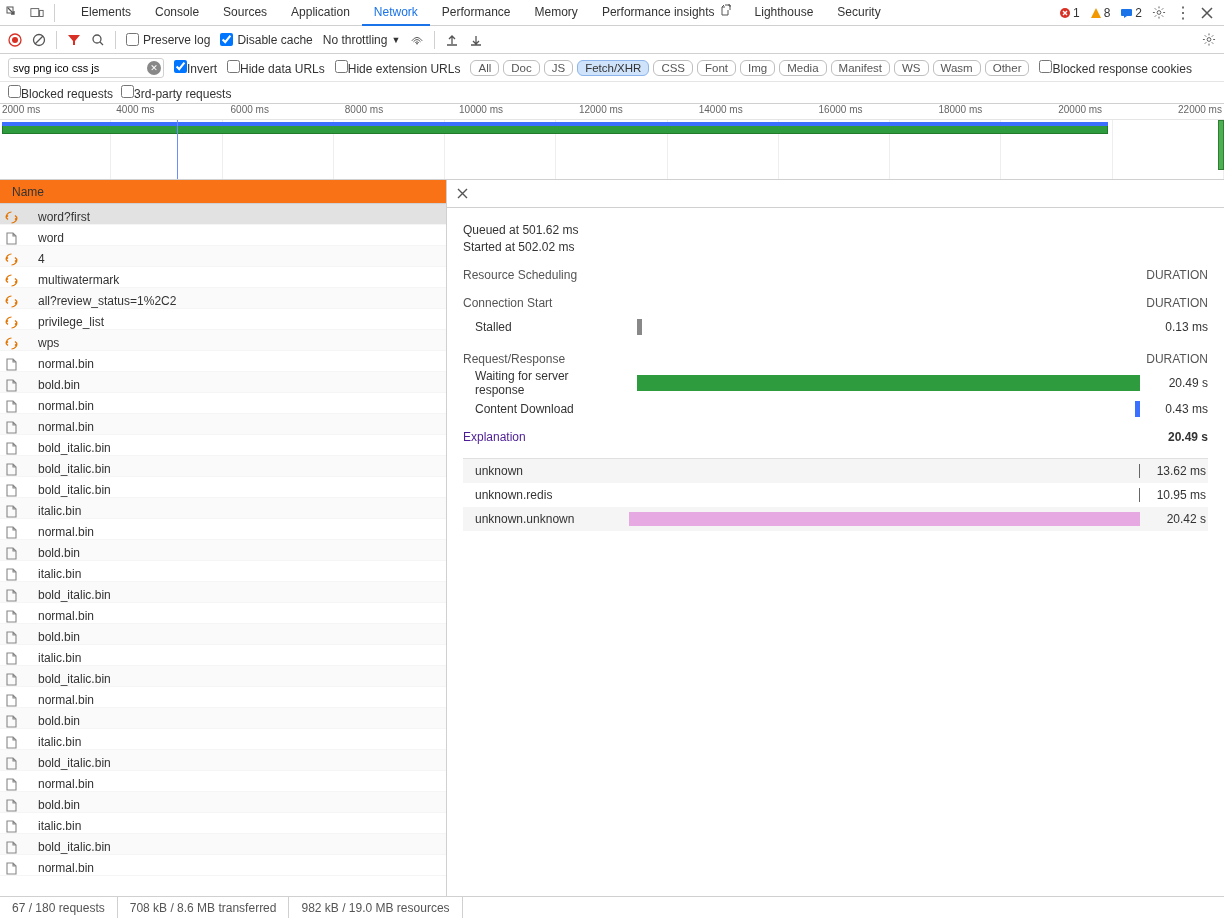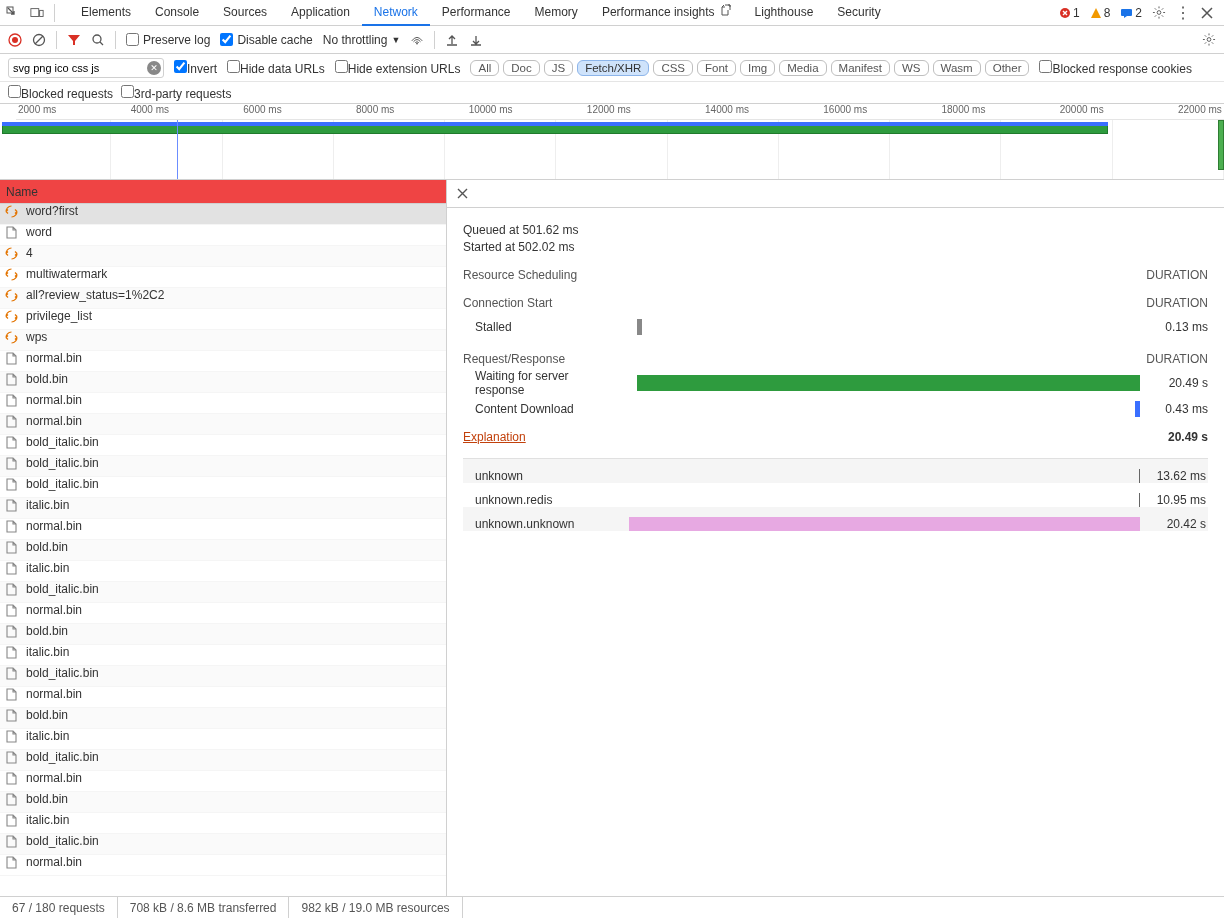--- a/index.html
+++ b/index.html
@@ -16,53 +16,53 @@
 .divider { width: 1px; height: 18px; background: #d0d0d0; }
 .toolbar label { display: flex; align-items: center; gap: 4px; font-size: 12px; }
 .filter-row { display: flex; align-items: center; height: 28px; border-bottom: 1px solid #e5e5e5; padding: 0 8px; gap: 10px; flex-wrap: nowrap; }
 .filter-input { width: 156px; height: 20px; border: 1px solid #d0d0d0; border-radius: 3px; padding: 0 18px 0 4px; font-size: 11px; position: relative; }
 .filter-wrap { position: relative; }
 .filter-clear { position: absolute; right: 3px; top: 3px; width: 14px; height: 14px; border-radius: 50%; background: #888; color: #fff; font-size: 9px; display: flex; align-items: center; justify-content: center; cursor: pointer; }
 .chip-group { display: flex; gap: 4px; }
 .chip { border: 1px solid #bfbfbf; border-radius: 6px; padding: 1px 7px; font-size: 11.5px; color: #555; cursor: pointer; background:#fff; }
 .chip.active { background: #cfe3fb; border-color: #8db5ea; color: #333; }
 .filter-row2 { display: flex; align-items: center; height: 22px; border-bottom: 1px solid #d0d0d0; padding: 0 8px; gap: 8px; }
-.timeline-ruler { display: flex; height: 16px; border-bottom: 1px solid #e5e5e5; font-size: 10px; color: #666; justify-content: space-between; padding: 0 2px; margin-left: 16px; }
+.timeline-ruler { display: flex; height: 16px; border-bottom: 1px solid #e5e5e5; font-size: 10px; color: #666; justify-content: space-between; padding: 0 2px; }
 .timeline-body { height: 60px; border-bottom: 1px solid #d0d0d0; position: relative; background: #fff; }
 .timeline-bar { position: absolute; top: 2px; left: 2px; right: 116px; height: 12px; background: #2e9b3e; border: 1px solid #1f7a2c; }
 .timeline-bar2 { position: absolute; top: 2px; left: 2px; right: 116px; height: 4px; background: #3a6fff; }
 .vert-line { position: absolute; top: 0; bottom: 0; width: 1px; background: #6b8dff; }
 .time-grid { position: absolute; top: 0; bottom: 0; left: 0; right: 0; display: flex; }
 .time-grid div { flex: 1; border-right: 1px solid #eee; }
 .main { display: flex; flex: 1; min-height: 0; }
 .left-panel { width: 447px; display: flex; flex-direction: column; border-right: 1px solid #d0d0d0; }
-.col-header { height: 24px; border-bottom: 1px solid #d0d0d0; display: flex; align-items: center; padding: 0 6px; font-size: 12px; background: #ef4444; }
+.col-header { height: 24px; border-bottom: 1px solid #d0d0d0; display: flex; align-items: center; padding: 0 12px; font-size: 12px; background: #f97316; }
 .list-container { flex: 1; overflow: hidden; position: relative; }
 .list-scroll { position: absolute; inset: 0; overflow-y: scroll; }
 .net-list { }
-.net-row { height: 21px; display: flex; align-items: flex-start; padding: 0 4px; gap: 8px; cursor: pointer; border-bottom: 1px solid #f5f5f5; }
+.net-row { height: 21px; display: flex; align-items: flex-end; padding: 0 4px; gap: 20px; cursor: pointer; border-bottom: 1px solid #f5f5f5; }
 .net-row:nth-child(odd){ background:#fafafa; }
 .net-row.selected { background: #e2e2e2; }
 .file-ico { width: 14px; height: 14px; display: inline-flex; align-items: center; justify-content: center; }
 .right-panel { flex: 1; display: flex; flex-direction: column; min-width: 0; }
 .detail-tabs { height: 28px; border-bottom: 1px solid #d0d0d0; display: flex; align-items: center; gap: 0; padding: 0 6px; }
 .detail-tab { padding: 4px 12px; font-size: 12px; color: #555; cursor: pointer; border-bottom: 2px solid transparent; height: 28px; display: flex; align-items: center; }
 .detail-tab.active { color: #1a73e8; border-bottom: 2px solid #1a73e8; }
 .detail-close { width: 18px; height: 18px; display: flex; align-items: center; justify-content: center; cursor: pointer; margin-right: 6px; color: #555; }
 .detail-body { flex: 1; overflow: auto; padding: 12px 16px; font-size: 12px; }
 .timing-line { margin: 3px 0; }
 .section-head { display: flex; justify-content: space-between; margin: 14px 0 6px; color: #555; }
 .timing-row { display: flex; align-items: center; margin: 4px 0; height: 22px; }
 .timing-label { width: 150px; font-size: 12px; color: #333; }
 .timing-label.multi { line-height:14px; font-size:12px; }
 .timing-bar-zone { flex: 1; position: relative; height: 16px; margin: 0 8px; }
 .timing-bar { position: absolute; top: 0; bottom: 0; background: #2e9b3e; }
 .timing-dur { width: 60px; text-align: right; font-size: 12px; }
-.explanation { color: #c2410c; text-decoration: underline; cursor:pointer; }
-.st-row { display: flex; align-items: flex-end; height: 24px; }
+.explanation { color: #4c1d95; cursor:pointer; }
+.st-row { display: flex; align-items: center; height: 24px; }
 .st-row:nth-child(odd){ background:#f5f5f5; }
 .st-label { width: 150px; padding-left: 12px; }
 .st-bar-zone { flex: 1; position: relative; height: 14px; margin-right: 8px; }
 .st-bar { position: absolute; top: 0; bottom: 0; }
 .st-time { width: 60px; text-align: right; padding-right: 2px; }
 .status-bar { height: 22px; border-top: 1px solid #d0d0d0; display: flex; align-items: center; font-size: 12px; color: #555; }
 .status-cell { padding: 0 12px; border-right: 1px solid #d0d0d0; height: 100%; display: flex; align-items: center; }
 .scroll-accent { position: absolute; right: 0; top: 0; width: 6px; height: 50px; background: #4caf50; border: 1px solid #2e7d32; }
 ::-webkit-scrollbar { width: 14px; }
 ::-webkit-scrollbar-thumb { background: #c0c0c0; border-radius: 0; }

